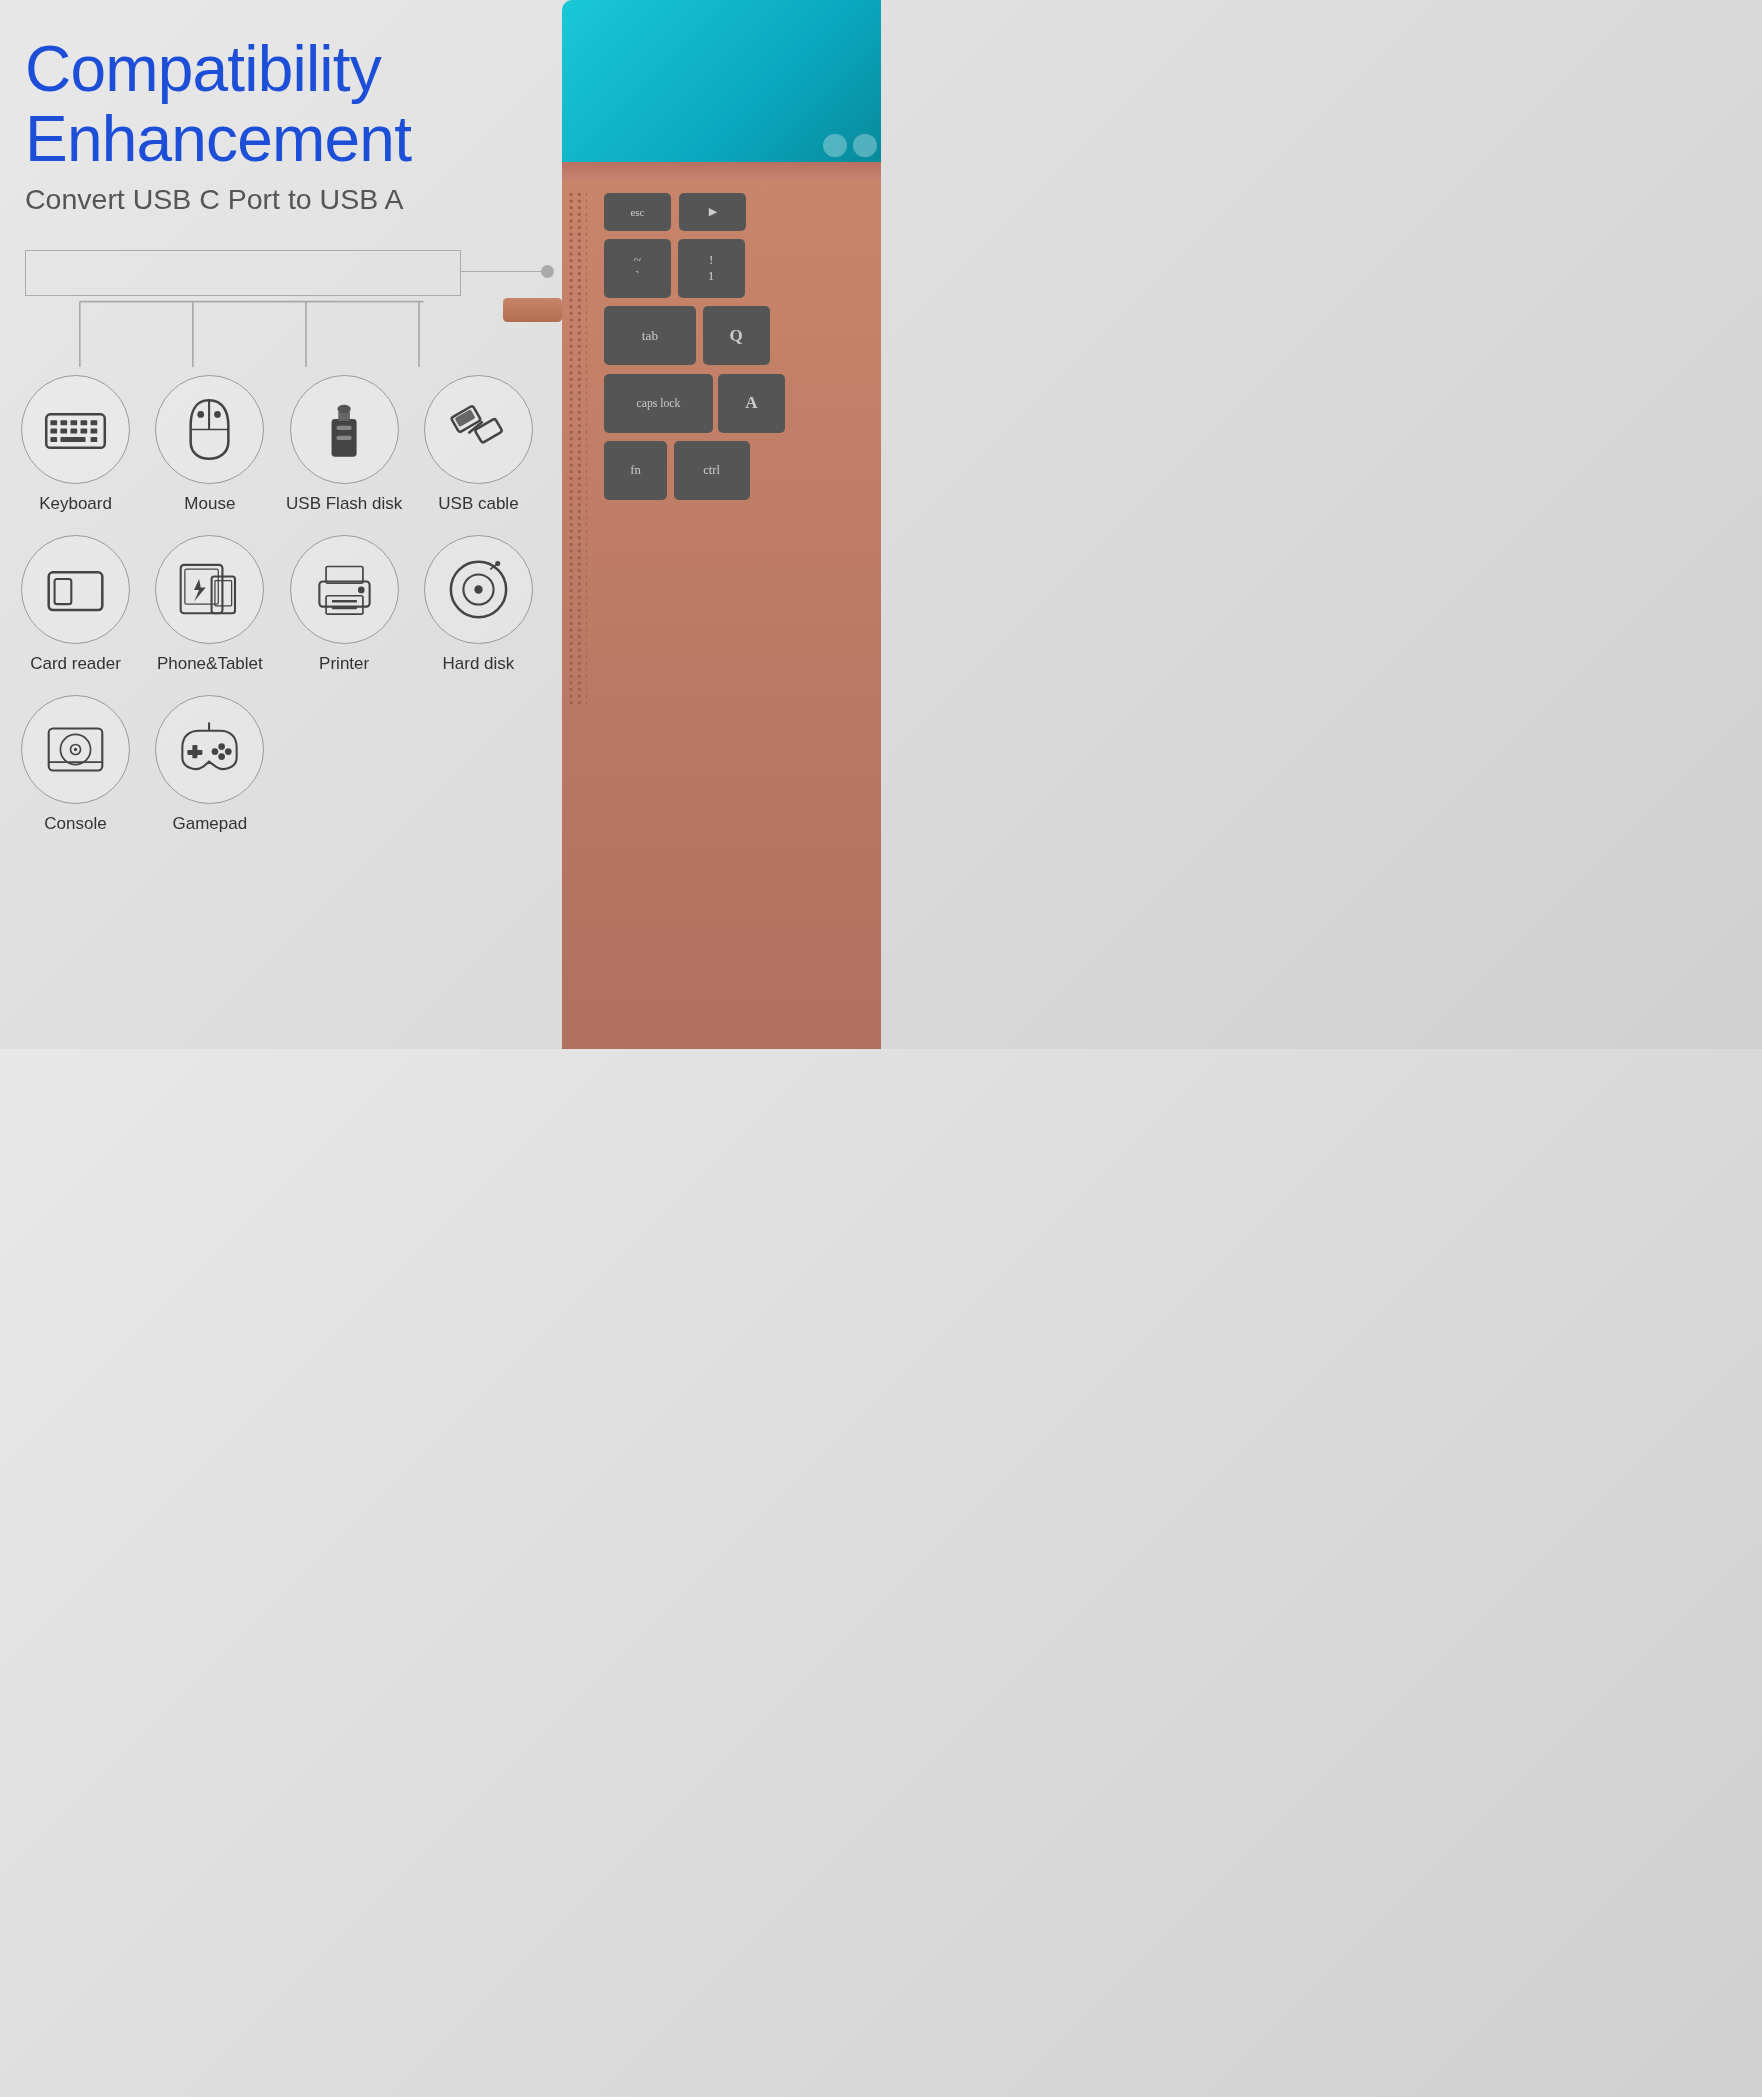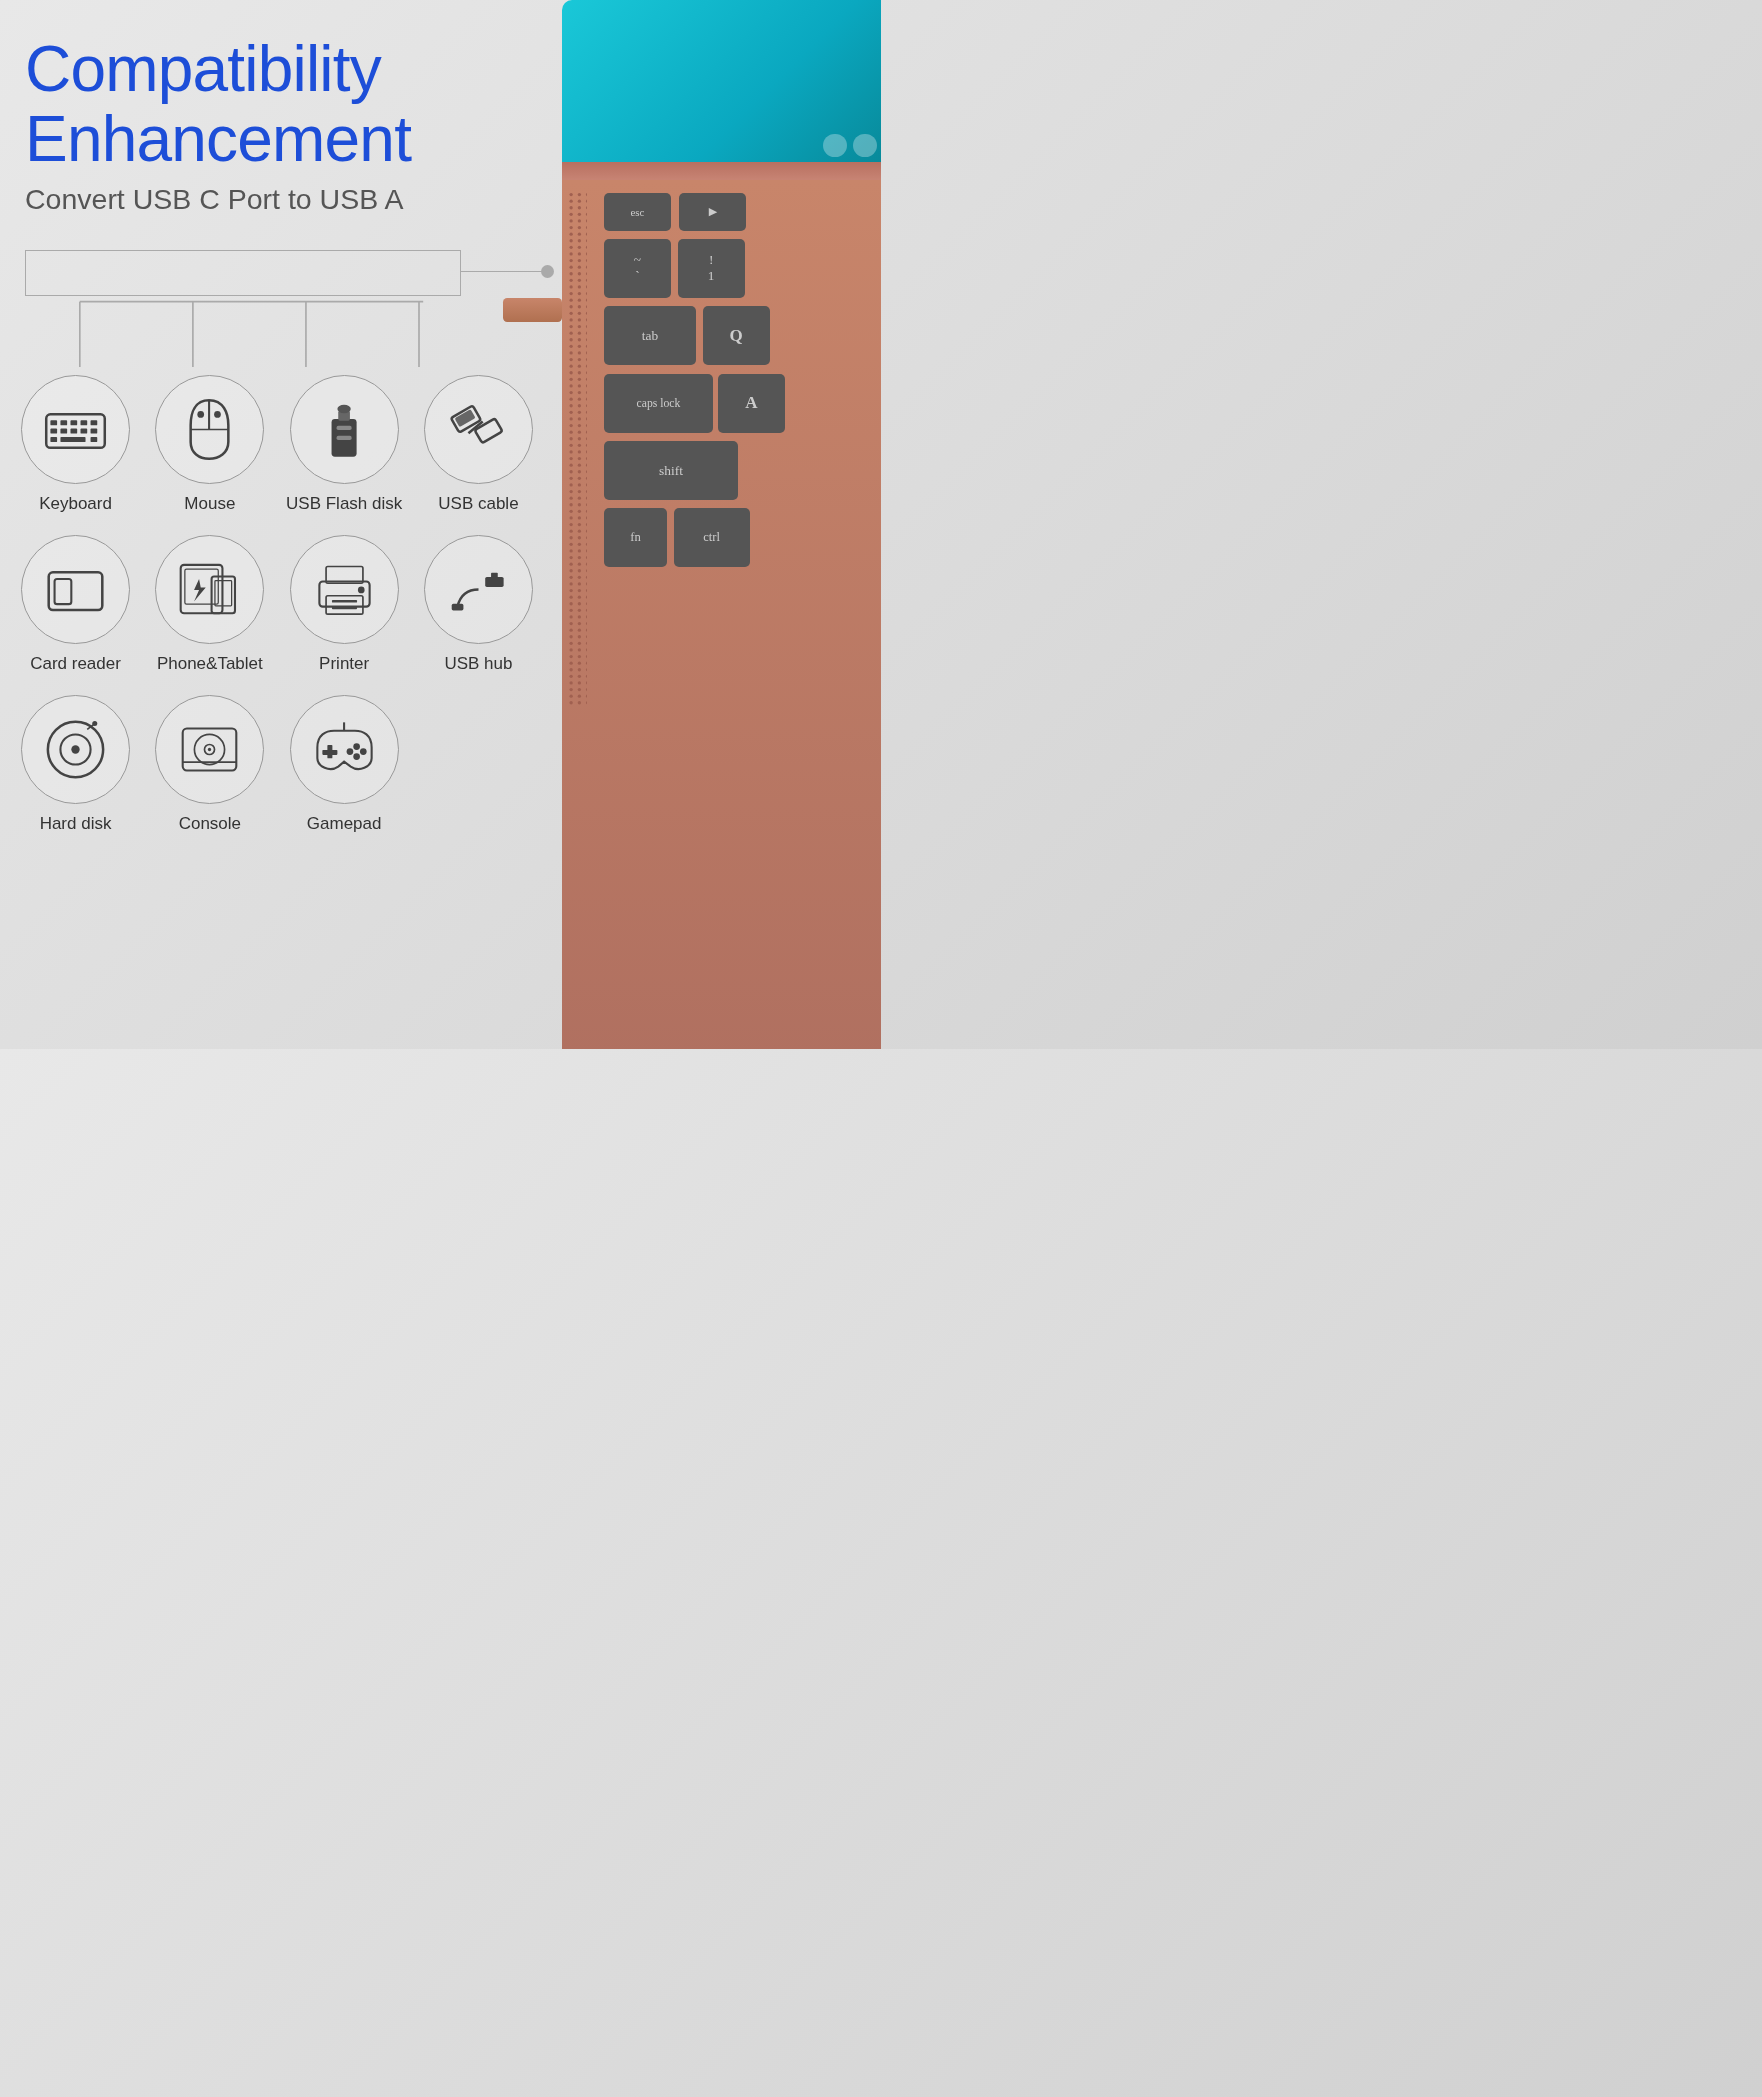--- a/index.html
+++ b/index.html
@@ -292,32 +292,20 @@
           <rect x="18" y="10" width="44" height="20" rx="2" fill="none" stroke="#444" stroke-width="2"></rect>
           <rect x="18" y="45" width="44" height="22" rx="2" fill="none" stroke="#444" stroke-width="2"></rect>
           <rect x="25" y="50" width="30" height="3" rx="1" fill="#444"></rect>
           <rect x="25" y="58" width="30" height="3" rx="1" fill="#444"></rect>
           <circle cx="60" cy="38" r="4" fill="#444"></circle>
         </svg>
       </div>
       <div class="icon-label">Printer</div>
     </div>
 
-    <div class="icon-item">
-      <div class="icon-circle">
-        <svg class="icon-svg" width="67" height="59" viewBox="0 0 80 70">
-
-          <rect x="48" y="20" width="22" height="12" rx="2" fill="#444"></rect>
-          <rect x="55" y="15" width="8" height="6" rx="1" fill="#444"></rect>
-          <path d="M40 35 Q20 35 15 55" stroke="#444" stroke-width="3" fill="none"></path>
-          <rect x="8" y="52" width="14" height="8" rx="2" fill="#444"></rect>
-        </svg>
-      </div>
-      <div class="icon-label">USB hub</div>
-    </div>
 
     <div class="icon-item">
       <div class="icon-circle">
         <svg class="icon-svg" width="67" height="67" viewBox="0 0 80 80">
           <circle cx="40" cy="40" r="33" fill="none" stroke="#444" stroke-width="3"></circle>
           <circle cx="40" cy="40" r="18" fill="none" stroke="#444" stroke-width="2.5"></circle>
           <circle cx="40" cy="40" r="5" fill="#444"></circle>
           <line x1="54" y1="16" x2="62" y2="10" stroke="#444" stroke-width="2"></line>
           <circle cx="63" cy="9" r="3" fill="#444"></circle>
         </svg>
@@ -643,23 +631,20 @@
       <div style="display:flex; gap:6.7px; padding:4.2px 12.6px;">
         <div class="key" style="width:92px; height:59px; font-size:13.4px;">tab</div>
         <div class="key" style="width:67px; height:59px; font-size:17px; font-weight:bold;">Q</div>
       </div>
 
       <div style="display:flex; gap:5px; padding:4.2px 12.6px;">
         <div class="key" style="width:109px; height:59px; font-size:11.7px;">caps lock</div>
         <div class="key" style="width:67px; height:59px; font-size:17px; font-weight:bold;">A</div>
       </div>
 
-      <div style="display:flex; gap:6.7px; padding:4.2px 12.6px;">
-        <div class="key" style="width:134px; height:59px; font-size:13.4px;">shift</div>
-      </div>
 
       <div style="display:flex; gap:6.7px; padding:4.2px 12.6px;">
         <div class="key" style="width:63px; height:59px; font-size:12.6px;">fn</div>
         <div class="key" style="width:76px; height:59px; font-size:12.6px;">ctrl</div>
       </div>
     </div>
   </div>
 
 </div>
 

